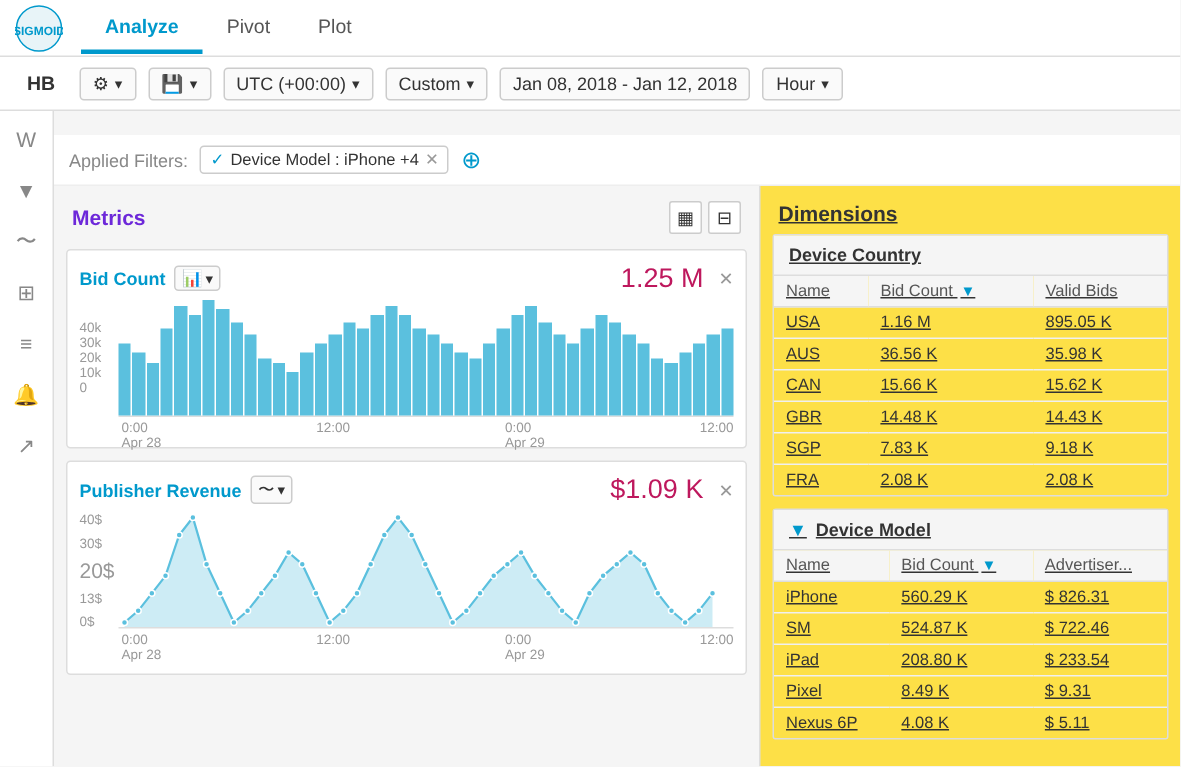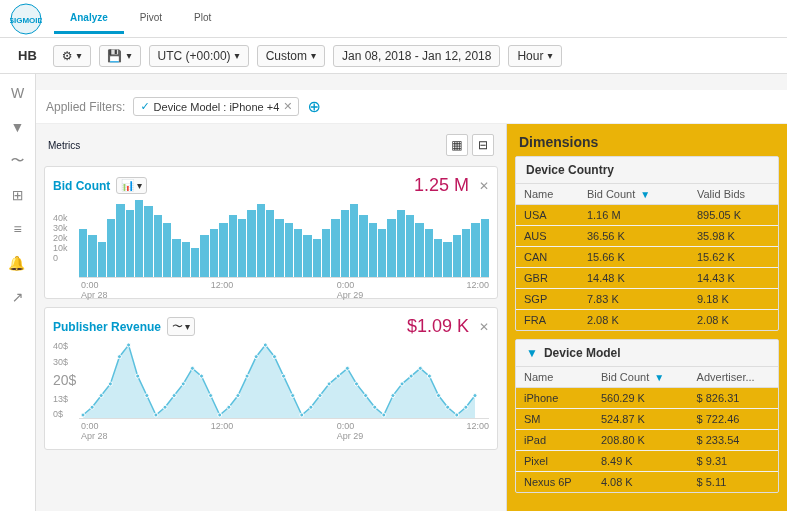--- a/index.html
+++ b/index.html
@@ -1,21 +1,21 @@
 <!DOCTYPE html>
 <html><head>
   <meta charset="utf-8">
   <style>
     * { box-sizing: border-box; margin: 0; padding: 0; }
     body { font-family: Arial, sans-serif; font-size: 12px; background: #f5f5f5; color: #333; width: 787px; height: 511px; overflow: hidden; }
 
     
     .top-nav { display: flex; align-items: center; background: #fff; border-bottom: 1px solid #ddd; padding: 0 10px; height: 38px; }
     .nav-tabs { display: flex; gap: 0; }
-    .nav-tab { padding: 8px 16px; cursor: pointer; font-size: 10px; color: #555; border-bottom: 3px solid transparent; }
+    .nav-tab { padding: 8px 16px; cursor: pointer; font-size: 13px; color: #555; border-bottom: 3px solid transparent; }
     .nav-tab.active { color: #0099cc; border-bottom: 3px solid #0099cc; font-weight: bold; }
 
     
     .toolbar { display: flex; align-items: center; background: #fff; border-bottom: 1px solid #ddd; padding: 4px 10px; height: 36px; gap: 8px; }
     .toolbar-item { display: flex; align-items: center; gap: 4px; padding: 3px 8px; border: 1px solid #ccc; border-radius: 3px; background: #fafafa; cursor: pointer; font-size: 12px; }
     .toolbar-item.no-border { border: none; background: none; }
 
     
     .left-sidebar { width: 36px; background: #fff; border-right: 1px solid #ddd; display: flex; flex-direction: column; align-items: center; padding-top: 8px; gap: 12px; }
     .sidebar-icon { width: 22px; height: 22px; display: flex; align-items: center; justify-content: center; color: #888; cursor: pointer; font-size: 14px; }
@@ -24,21 +24,21 @@
     .filters-bar { background: #fff; border-bottom: 1px solid #eee; padding: 6px 10px; display: flex; align-items: center; gap: 8px; height: 34px; }
     .filter-label { color: #888; font-size: 12px; }
     .filter-chip { display: flex; align-items: center; gap: 4px; background: #fff; border: 1px solid #ccc; border-radius: 3px; padding: 2px 6px; font-size: 11px; }
     .filter-chip .check { color: #0099cc; }
     .filter-close { color: #999; cursor: pointer; }
     .filter-add { color: #0099cc; cursor: pointer; font-size: 16px; }
 
     
     .content-area { display: flex; flex: 1; overflow: hidden; }
     .left-panel { width: 470px; background: #f5f5f5; overflow-y: auto; padding: 8px; display: flex; flex-direction: column; gap: 8px; }
-    .right-panel { flex: 1; background: #eab308; border-left: 1px solid #ddd; overflow-y: auto; }
+    .right-panel { flex: 1; background: #fde047; border-left: 1px solid #ddd; overflow-y: auto; text-decoration: underline; }
     .icon-btn { width: 22px; height: 22px; border: 1px solid #ccc; background: #fff; cursor: pointer; display: flex; align-items: center; justify-content: center; border-radius: 2px; }
 
     
     .chart-card { background: #fff; border: 1px solid #ddd; border-radius: 3px; padding: 8px; }
     .chart-header { display: flex; align-items: center; gap: 6px; margin-bottom: 4px; }
     .chart-title { font-size: 12px; font-weight: bold; color: #0099cc; }
     .chart-type-btn { display: flex; align-items: center; gap: 2px; border: 1px solid #ccc; border-radius: 3px; padding: 1px 4px; cursor: pointer; background: #fafafa; font-size: 11px; }
     .chart-value { margin-left: auto; font-size: 18px; font-weight: normal; color: #be185d; }
     .chart-close { color: #999; cursor: pointer; margin-left: 4px; }
 
@@ -119,21 +119,21 @@
           <span>Device Model : iPhone  +4</span>
           <span class="filter-close">✕</span>
         </div>
         <span class="filter-add">⊕</span>
       </div>
 
       <div class="content-area">
 
         <div class="left-panel">
           <div style="display:flex; align-items:center; padding:2px 4px;">
-            <span style="font-size:10px;font-weight:normal;color:#0f172a;">Metrics</span>
+            <span style="font-size:14px;font-weight:bold;color:#6d28d9;">Metrics</span>
             <div style="margin-left:auto; display:flex; gap:4px;">
               <div class="icon-btn">▦</div>
               <div class="icon-btn">⊟</div>
             </div>
           </div>
 
           <div class="chart-card">
             <div class="chart-header">
               <span class="chart-title">Bid Count</span>
               <div class="chart-type-btn">

